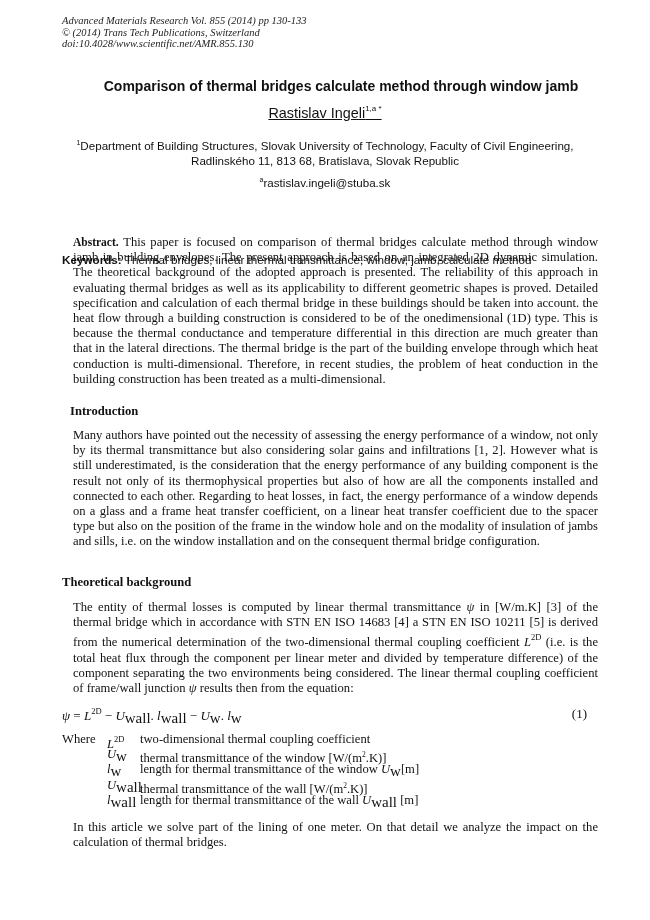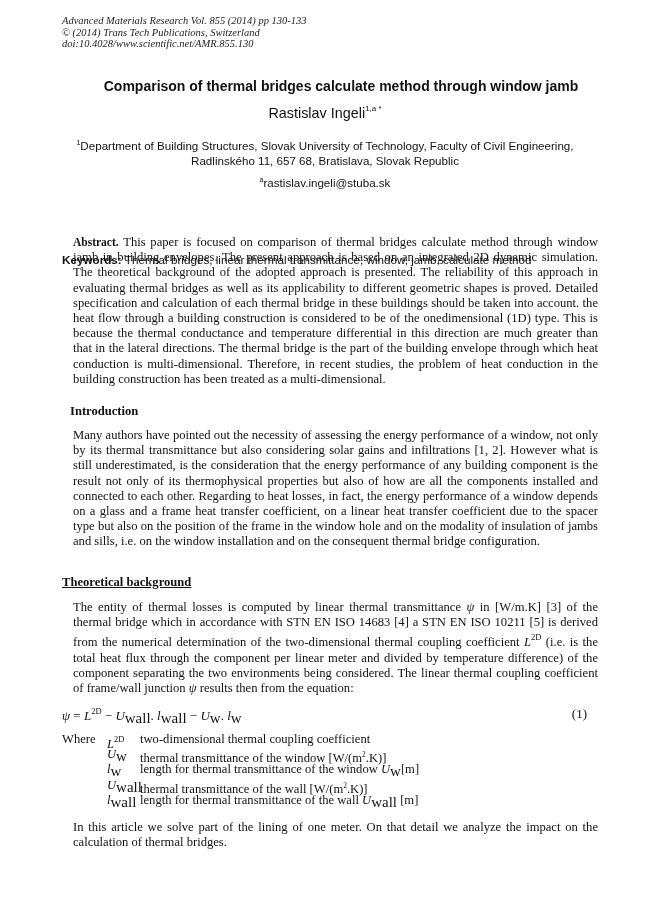--- a/index.html
+++ b/index.html
@@ -1,37 +1,37 @@
 <!DOCTYPE html>
 <html><head>
   <meta charset="utf-8">
   <style>
     html, body { margin: 0; padding: 0; background: #ffffff; }
     body { width: 650px; height: 920px; position: relative; overflow: hidden; color: #111; }
     .page { position: absolute; left: 0; top: 0; width: 650px; height: 920px; border-radius: 26px; }
 
     .header { position: absolute; left: 62px; top: 15px; font-family: "Liberation Serif", serif; font-style: italic; font-size: 10.5px; line-height: 11.5px; color: #222; }
     .title { position: absolute; left: 16px; width: 650px; top: 78px; text-align: center; font-family: "Liberation Sans", sans-serif; font-weight: bold; font-size: 14px; }
-    .author { position: absolute; left: 0; width: 650px; top: 104px; text-align: center; font-family: "Liberation Sans", sans-serif; font-size: 14.4px; }
+    .author { position: absolute; left: 0; width: 650px; top: 104px; text-align: center; font-family: "Liberation Sans", sans-serif; font-size: 14.4px; text-decoration: underline; }
     .author sup { font-size: 8px; vertical-align: 7px; }
     .affil { position: absolute; left: 0; width: 650px; top: 135px; text-align: center; font-family: "Liberation Sans", sans-serif; font-size: 11.6px; line-height: 15px; }
     .affil sup { font-size: 7px; vertical-align: 5px; }
     .email { position: absolute; left: 0; width: 650px; top: 176px; text-align: center; font-family: "Liberation Sans", sans-serif; font-size: 11.6px; }
     .email sup { font-size: 7px; vertical-align: 5px; }
     .keywords { position: absolute; left: 62px; top: 208px; font-family: "Liberation Sans", sans-serif; font-size: 11.7px; margin-top: 45px; }
     .keywords b { font-weight: bold; }
 
     .para { position: absolute; left: 73px; width: 525px; font-family: "Liberation Serif", serif; font-size: 12.6px; line-height: 15.2px; text-align: justify; }
     .para b.lead { font-size: 11.5px; }
     .heading { position: absolute; left: 62px; font-family: "Liberation Serif", serif; font-weight: bold; font-size: 12.6px; }
 
     .abstract { top: 235px; }
     .intro-h { top: 404px; margin-left: 8px; }
     .intro-p { top: 428px; }
-    .theory-h { top: 575px; text-decoration: underline; }
+    .theory-h { top: 575px; }
     .theory-p { top: 600px; }
 
     .math-i { font-style: italic; }
     .equation { position: absolute; left: 62px; width: 525px; top: 706px; font-family: "Liberation Serif", serif; font-size: 13px; }
     .equation .num { position: absolute; right: 0; top: 0; }
     .eqsub { font-size: 15px; vertical-align: -3px; font-style: normal; }
     .eqsup { font-size: 8.5px; vertical-align: 6px; font-style: normal; }
 
     .where { position: absolute; left: 62px; top: 732px; font-family: "Liberation Serif", serif; font-size: 12.6px; line-height: 15.2px; }
     .where-row { position: relative; height: 15.2px; }
@@ -54,21 +54,21 @@
   </div>
 
   <div class="title">Comparison of thermal bridges calculate method through window jamb</div>
 
   <div class="author">
     <span>Rastislav Ingeli</span><sup>1,a *</sup>
   </div>
 
   <div class="affil">
     <div><sup>1</sup><span>Department of Building Structures, Slovak University of Technology, Faculty of Civil Engineering,</span></div>
-    <div>Radlinského 11, 657 68, Bratislava, Slovak Republic</div>
+    <div>Radlinského 11, 813 68, Bratislava, Slovak Republic</div>
   </div>
 
   <div class="email">
     <sup>a</sup><span>rastislav.ingeli@stuba.sk</span>
   </div>
 
   <div class="keywords">
     <b>Keywords:</b><span> Thermal bridges, linear thermal transmittance, window, jamb, calculate method</span>
   </div>
 

